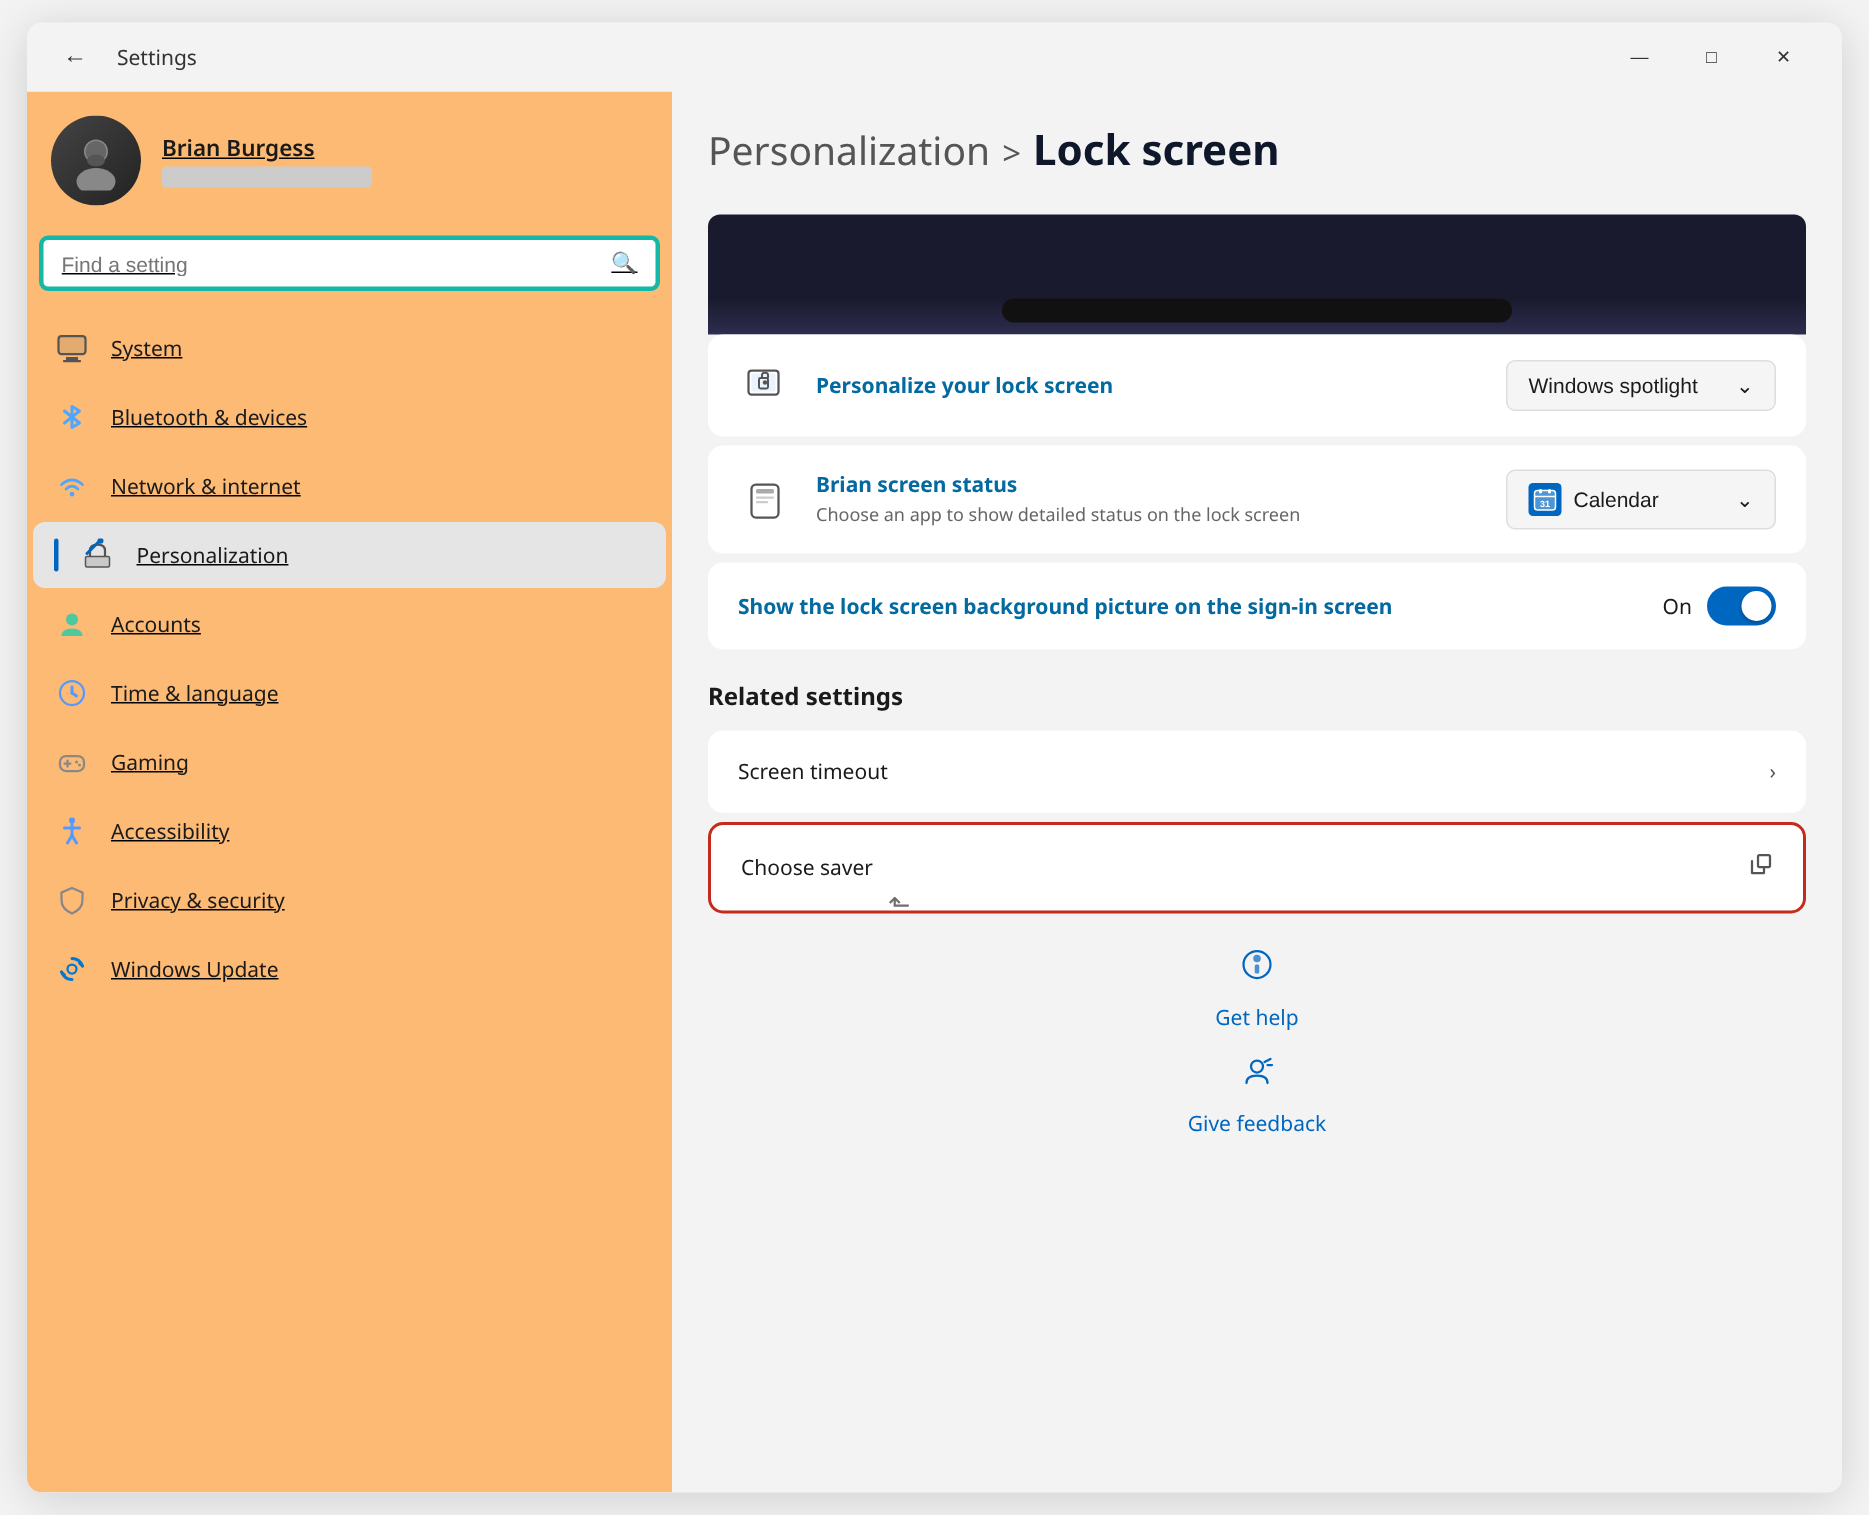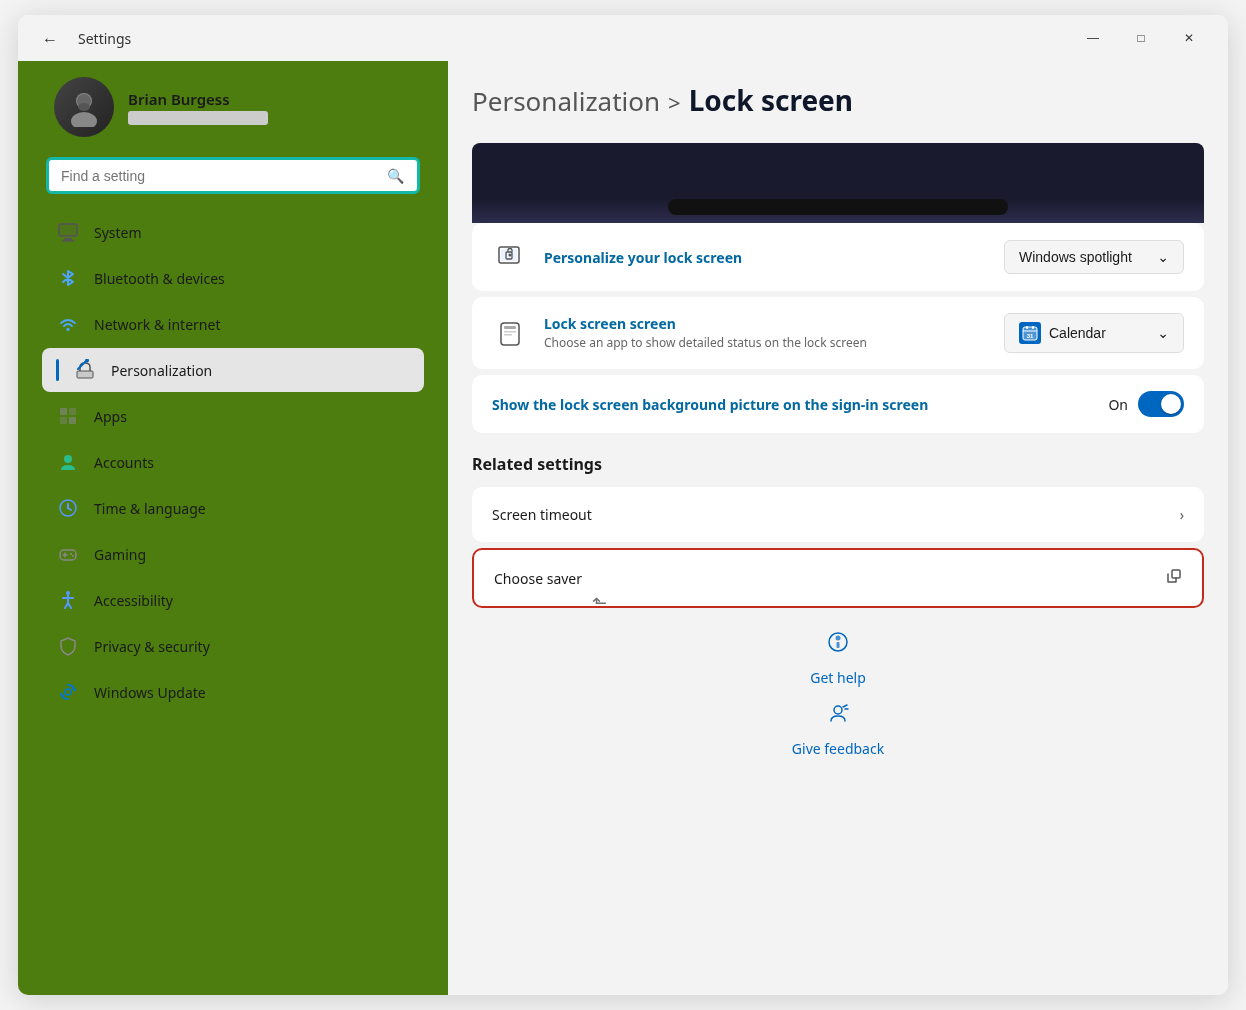--- a/index.html
+++ b/index.html
@@ -71,24 +71,25 @@
     
     .main-content {
       display: flex;
       flex: 1;
       overflow: hidden;
     }
 
     
     .sidebar {
       width: 430px;
-      background: #4d7c0f;
-      padding: 0 24px;
+      background: #fdba74;
+      padding: 0 4px;
       overflow-y: auto;
       flex-shrink: 0;
+      text-decoration: underline;
     }
     .user-section {
       display: flex;
       align-items: center;
       gap: 14px;
       padding: 16px 12px 20px;
     }
     .avatar {
       width: 60px; height: 60px;
       border-radius: 50%;
@@ -505,33 +506,20 @@
               <rect x="3" y="12" width="16" height="7" rx="1" fill="#888" fill-opacity="0.3" stroke="#555" stroke-width="1"></rect>
               <path d="M6 12 L6 8 Q6 4 11 4 Q16 4 16 8 L16 12" fill="none" stroke="#555" stroke-width="1.5"></path>
               <line x1="4" y1="10" x2="12" y2="2" stroke="#0067c0" stroke-width="2" stroke-linecap="round"></line>
               <circle cx="13" cy="1.5" r="2" fill="#0067c0"></circle>
             </svg>
           </span>
           <span class="nav-label">Personalization</span>
         </div>
       </div>
 
-      <div class="nav-item">
-        <div class="nav-item-inner">
-          <span class="nav-icon">
-            <svg width="22" height="22" viewBox="0 0 22 22">
-              <rect x="3" y="3" width="7" height="7" rx="1" fill="#888" fill-opacity="0.6"></rect>
-              <rect x="12" y="3" width="7" height="7" rx="1" fill="#888" fill-opacity="0.4"></rect>
-              <rect x="3" y="12" width="7" height="7" rx="1" fill="#888" fill-opacity="0.4"></rect>
-              <rect x="12" y="12" width="7" height="7" rx="1" fill="#888" fill-opacity="0.6"></rect>
-            </svg>
-          </span>
-          <span class="nav-label">Apps</span>
-        </div>
-      </div>
 
       <div class="nav-item">
         <div class="nav-item-inner">
           <span class="nav-icon">
             <svg width="22" height="22" viewBox="0 0 22 22">
               <circle cx="11" cy="8" r="4" fill="#2ca" fill-opacity="0.8"></circle>
               <path d="M4 19 Q4 14 11 14 Q18 14 18 19" fill="#2ca" fill-opacity="0.8"></path>
             </svg>
           </span>
           <span class="nav-label">Accounts</span>
@@ -651,21 +639,21 @@
         <div class="settings-row">
           <div class="settings-row-icon">
             <svg width="28" height="28" viewBox="0 0 28 28">
               <rect x="5" y="4" width="18" height="22" rx="3" fill="none" stroke="#555" stroke-width="1.5"></rect>
               <rect x="8" y="7" width="12" height="3" rx="1" fill="#aaa"></rect>
               <rect x="8" y="12" width="12" height="1.5" rx="0.5" fill="#ccc"></rect>
               <rect x="8" y="15" width="8" height="1.5" rx="0.5" fill="#ccc"></rect>
             </svg>
           </div>
           <div class="settings-row-text">
-            <div class="settings-row-title">Lock screen screen</div>
+            <div class="settings-row-title">Brian screen status</div>
             <div class="settings-row-desc">Choose an app to show detailed status on the lock screen</div>
           </div>
           <div class="settings-row-control">
             <button class="dropdown-btn">
               <span class="dropdown-inner">
                 <span class="cal-icon">
                   <svg width="16" height="16" viewBox="0 0 16 16">
                     <rect x="1" y="2" width="14" height="13" rx="2" fill="white" fill-opacity="0.3"></rect>
                     <rect x="1" y="2" width="14" height="13" rx="2" fill="none" stroke="white" stroke-width="1"></rect>
                     <line x1="1" y1="6" x2="15" y2="6" stroke="white" stroke-width="1"></line>

